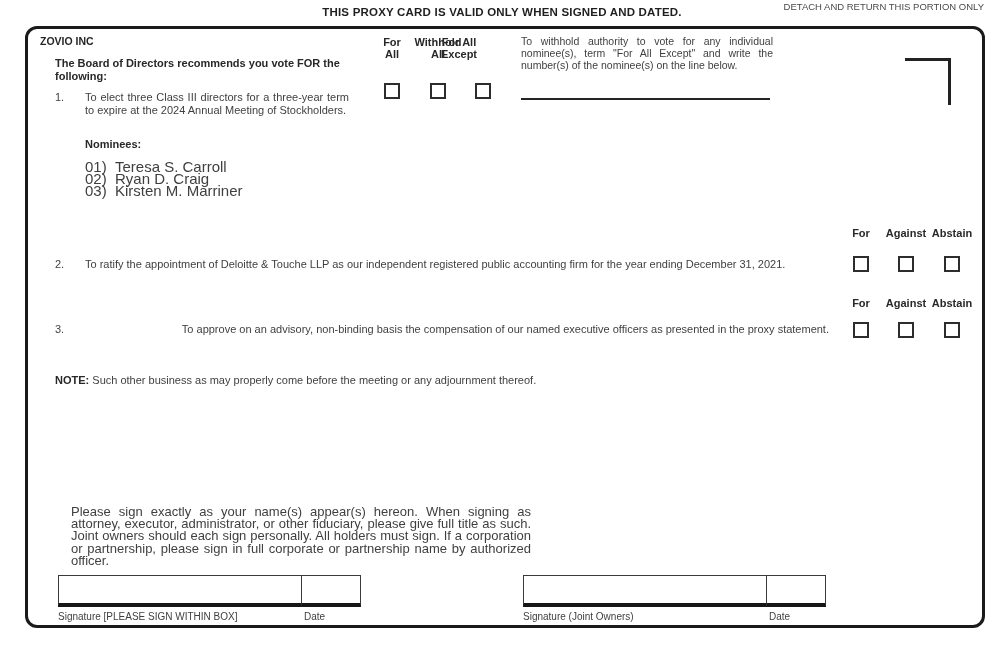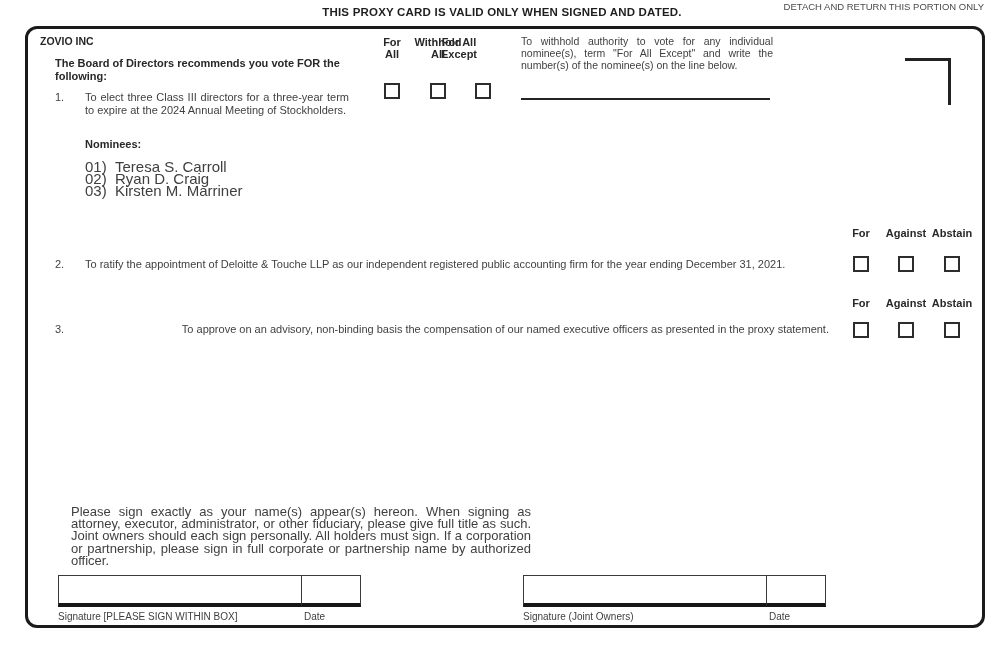--- a/index.html
+++ b/index.html
@@ -144,20 +144,24 @@
   <div class="faa-head" style="left:850px; top:268px;">Against</div>
   <div class="faa-head" style="left:896px; top:268px;">Abstain</div>
 
   <div class="item-num" style="left:27px; top:294px;">3.</div>
   <div class="item-text" style="left:57px; top:294px; width:744px; text-align:right;">To approve on an advisory, non-binding basis the compensation of our named executive officers as presented in the proxy statement.</div>
 
   <div class="cb" style="left:825px; top:293px;"></div>
   <div class="cb" style="left:870px; top:293px;"></div>
   <div class="cb" style="left:916px; top:293px;"></div>
 
+  <div class="note-line" style="left:27px; top:345px; width:760px;">
+    <span class="note-label">NOTE:</span>
+    <span>Such other business as may properly come before the meeting or any adjournment thereof.</span>
+  </div>
 
   <div class="sign-instructions">Please sign exactly as your name(s) appear(s) hereon. When signing as attorney, executor, administrator, or other fiduciary, please give full title as such. Joint owners should each sign personally. All holders must sign. If a corporation or partnership, please sign in full corporate or partnership name by authorized officer.</div>
 
   <div class="sig-box" style="left:30px; width:244px;"></div>
   <div class="sig-box" style="left:273px; width:60px;"></div>
   <div class="sig-label" style="left:30px;">Signature [PLEASE SIGN WITHIN BOX]</div>
   <div class="sig-label" style="left:276px;">Date</div>
 
   <div class="sig-box" style="left:495px; width:244px;"></div>
   <div class="sig-box" style="left:738px; width:60px;"></div>

